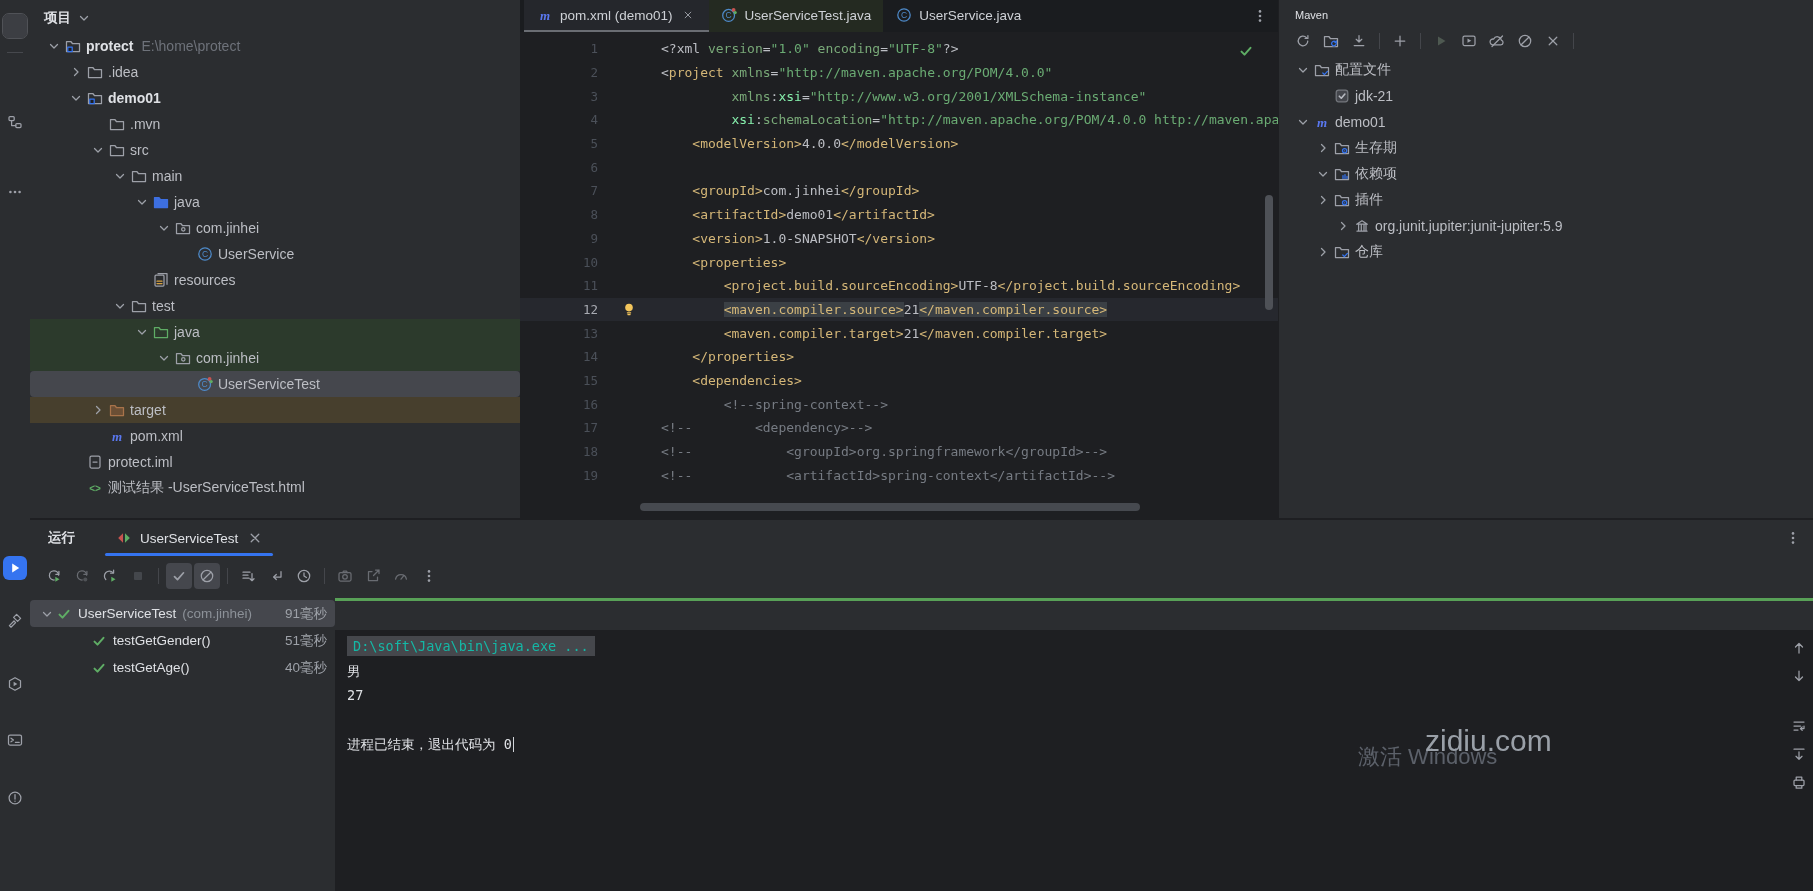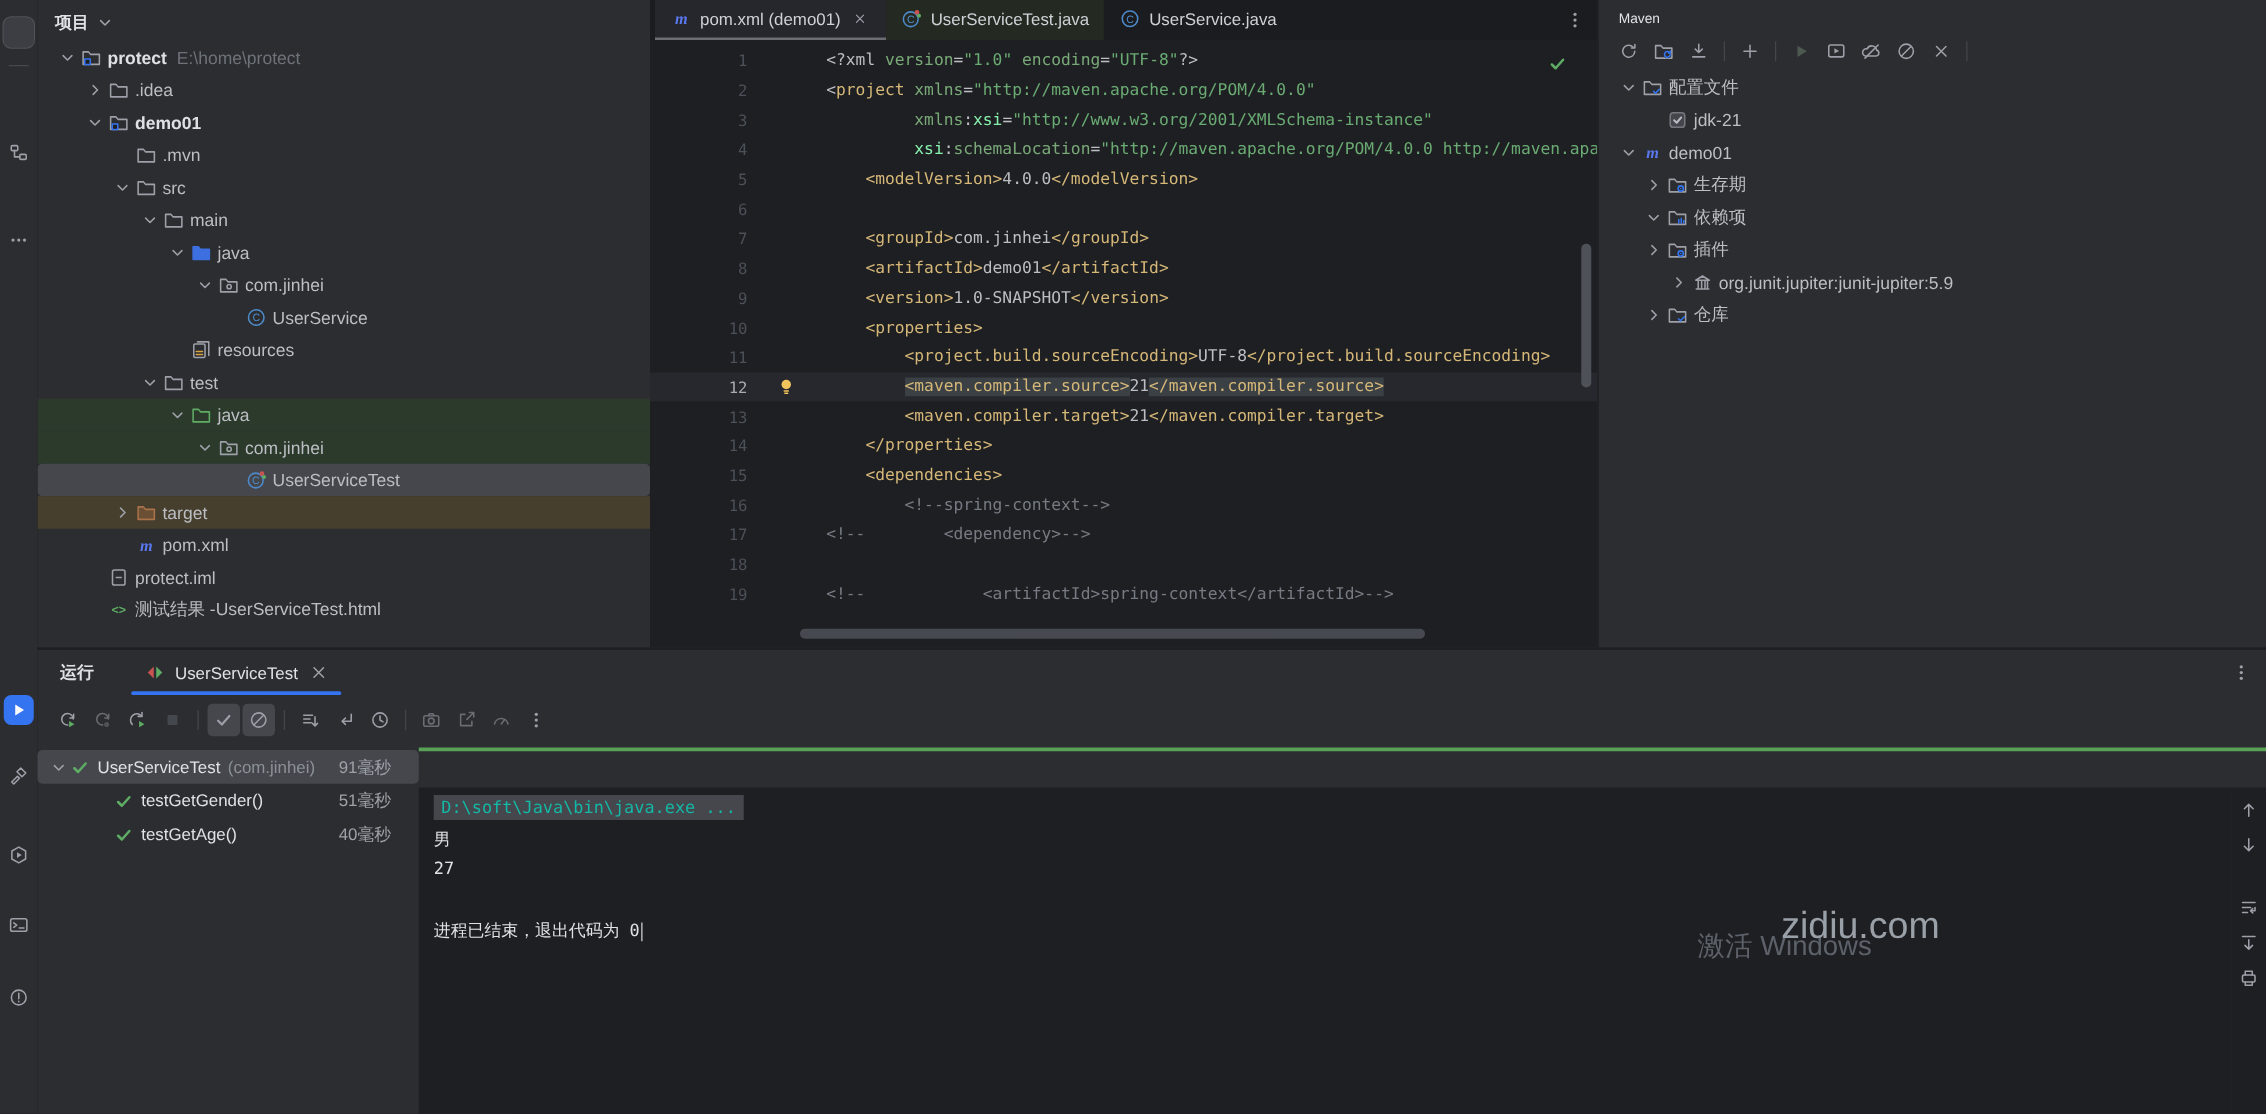--- a/index.html
+++ b/index.html
@@ -72,21 +72,21 @@
   #run-tab{margin-left:30px;height:100%;display:flex;align-items:center;gap:8px;padding:0 10px;position:relative;color:#dfe1e5;font-size:13.5px}
   #run-tab::after{content:"";position:absolute;left:0;right:0;bottom:0;height:3px;background:#3574f0;border-radius:2px}
   #bp-tabs-more{margin-left:auto;margin-right:12px}
   #bp-toolbar{height:40px}
   #bp-content{position:absolute;left:0;top:78px;right:0;bottom:0}
   #test-tree{position:absolute;left:0;top:2px;width:305px;bottom:0;font-size:13.5px}
   .ttrow{height:27px;display:flex;align-items:center;white-space:nowrap}
   .ttrow.selbg{background:#45474d;border-radius:4px}
   .ttrow .tname{margin-left:6px;color:#dfe1e5}
   .ttrow .tpkg{margin-left:6px;color:#8c9198}
-  .ttrow .ttime{margin-left:auto;padding-right:22px;color:#9da1a8}
+  .ttrow .ttime{margin-left:auto;padding-right:8px;color:#9da1a8}
   #console{position:absolute;left:305px;top:0;right:0;bottom:0}
   #console-header{height:29px;display:flex;align-items:center;gap:8px;padding-left:10px;background:#2b2d30;font-size:13.5px}
   #console-status{color:#dfe1e5}
   #console-detail{color:#8c9198;margin-left:6px}
   #console-progress{height:3px;background:#58a157}
   #console-body{position:absolute;left:0;top:32px;right:28px;bottom:0;background:#1e1f22;padding:8px 0 0 12px;
       font-family:"DejaVu Sans Mono","Liberation Mono",monospace;font-size:13.5px;color:#dfe1e5;overflow:hidden}
   .con-line{height:24.5px;white-space:pre}
   .con-line .cmd{background:#45474c;color:#14b8a6;padding:2px 6px 2px 6px}
   .caret{display:inline-block;width:1.5px;height:15px;background:#d0d3d8;vertical-align:text-bottom;margin-left:1px}
@@ -570,20 +570,21 @@
         <pre><span class="tk-g">        </span><span class="tk-c">&lt;!--spring-context--&gt;</span></pre>
       </div>
       <div class="cline">
         <span class="ln">17</span>
         <span class="bslot"></span>
         <pre><span class="tk-c">&lt;!--</span><span class="tk-g">        </span><span class="tk-c">&lt;dependency&gt;--&gt;</span></pre>
       </div>
       <div class="cline">
         <span class="ln">18</span>
         <span class="bslot"></span>
+        <pre><span class="tk-c">&lt;!--</span><span class="tk-g">            </span><span class="tk-c">&lt;groupId&gt;org.springframework&lt;/groupId&gt;--&gt;</span></pre>
       </div>
       <div class="cline">
         <span class="ln">19</span>
         <span class="bslot"></span>
         <pre><span class="tk-c">&lt;!--</span><span class="tk-g">            </span><span class="tk-c">&lt;artifactId&gt;spring-context&lt;/artifactId&gt;--&gt;</span></pre>
       </div>
     </div>
   <span class="ti" id="insp">
       <svg viewBox="0 0 16 16">
         <path d="M3.5 8.6l3 3 6-6.8" stroke="#5fad65" stroke-width="2"></path>

